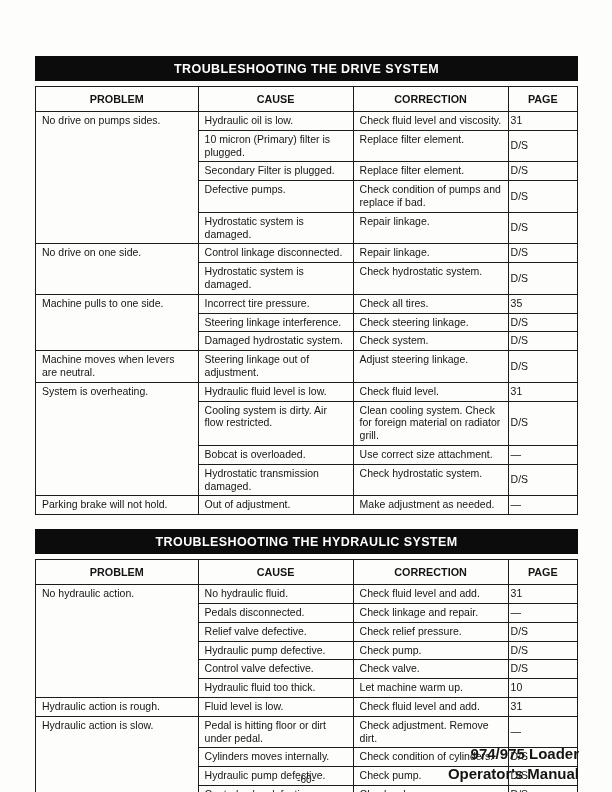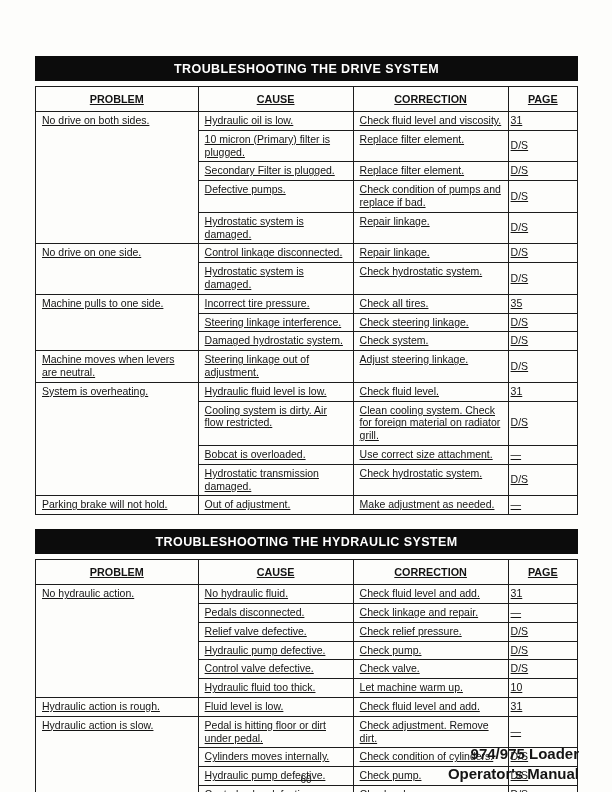--- a/index.html
+++ b/index.html
@@ -30,21 +30,20 @@
     font-size: 12.5px;
     letter-spacing: 0.4px;
     padding: 6px 0 5px 0;
     margin-bottom: 5px;
   }
   table {
     width: 100%;
     border-collapse: collapse;
     table-layout: fixed;
     font-size: 10.5px;
-    text-decoration: underline;
   }
   th, td { border: 1px solid #1c1c1c; }
   th {
     font-size: 10.8px;
     font-weight: bold;
     text-align: center;
     padding: 6px 2px;
     background: #fdfdfb;
   }
   td {
@@ -88,21 +87,21 @@
           <thead>
             <tr>
               <th class="col-problem">PROBLEM</th>
               <th class="col-cause">CAUSE</th>
               <th class="col-correction">CORRECTION</th>
               <th class="col-page">PAGE</th>
             </tr>
           </thead>
           <tbody>
             <tr>
-              <td class="col-problem" rowspan="5">No drive on both sides.</td>
+              <td class="col-problem" rowspan="5">No drive on pumps sides.</td>
               <td class="col-cause">Hydraulic oil is low.</td>
               <td class="col-correction">Check fluid level and viscosity.</td>
               <td class="col-page">31</td>
             </tr>
             <tr>
               <td class="col-cause">10 micron (Primary) filter is plugged.</td>
               <td class="col-correction">Replace filter element.</td>
               <td class="col-page">D/S</td>
             </tr>
             <tr>

